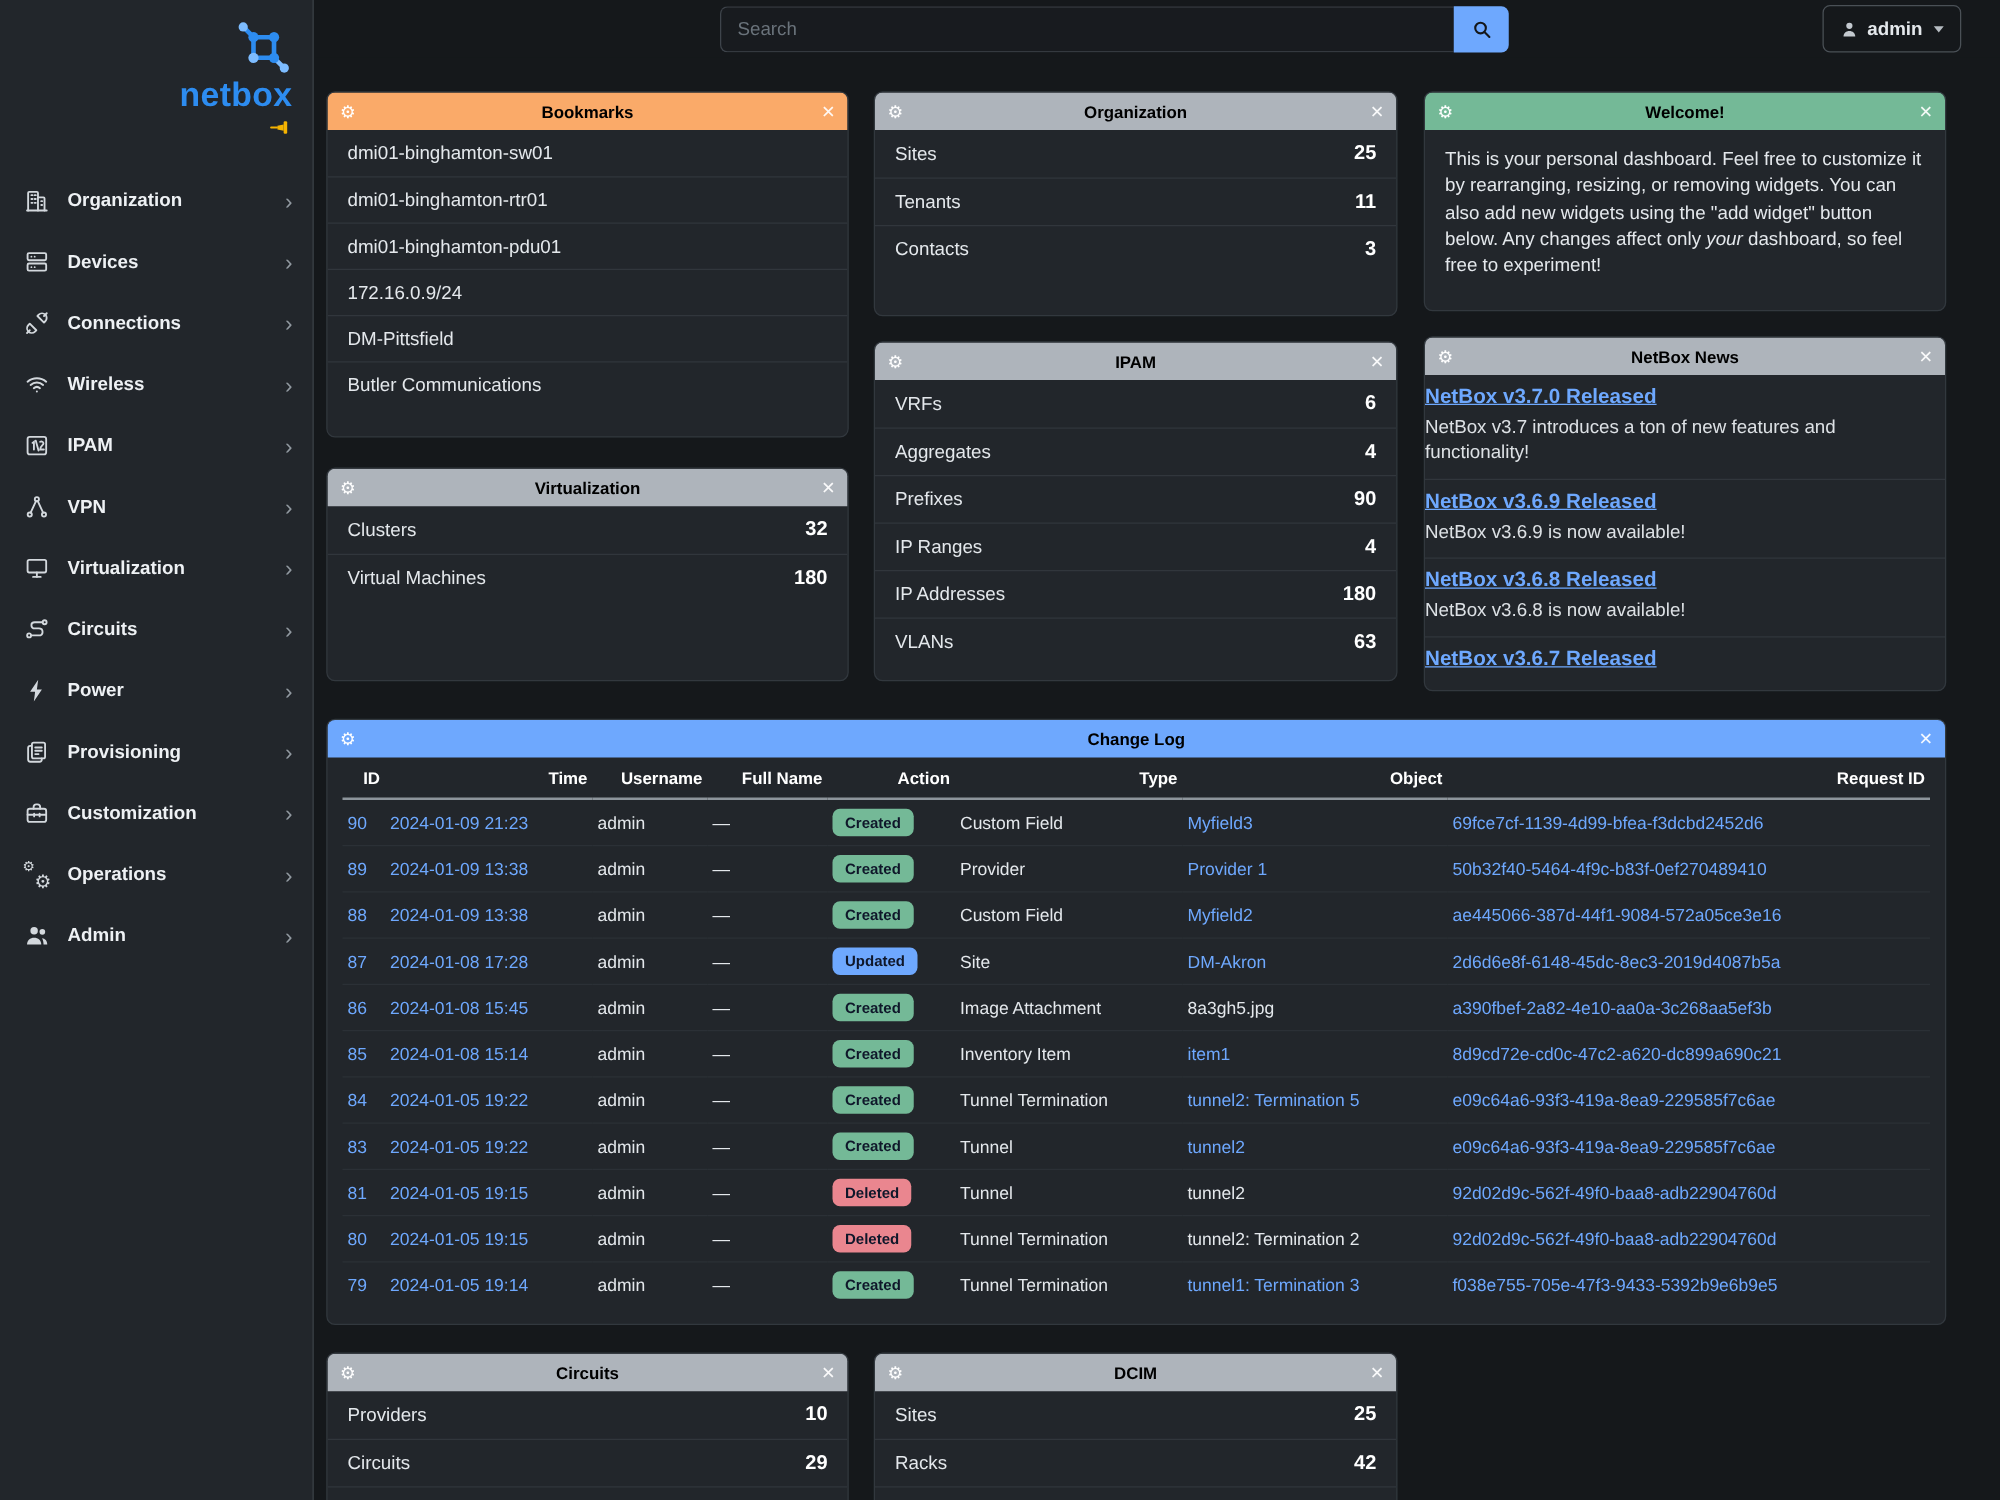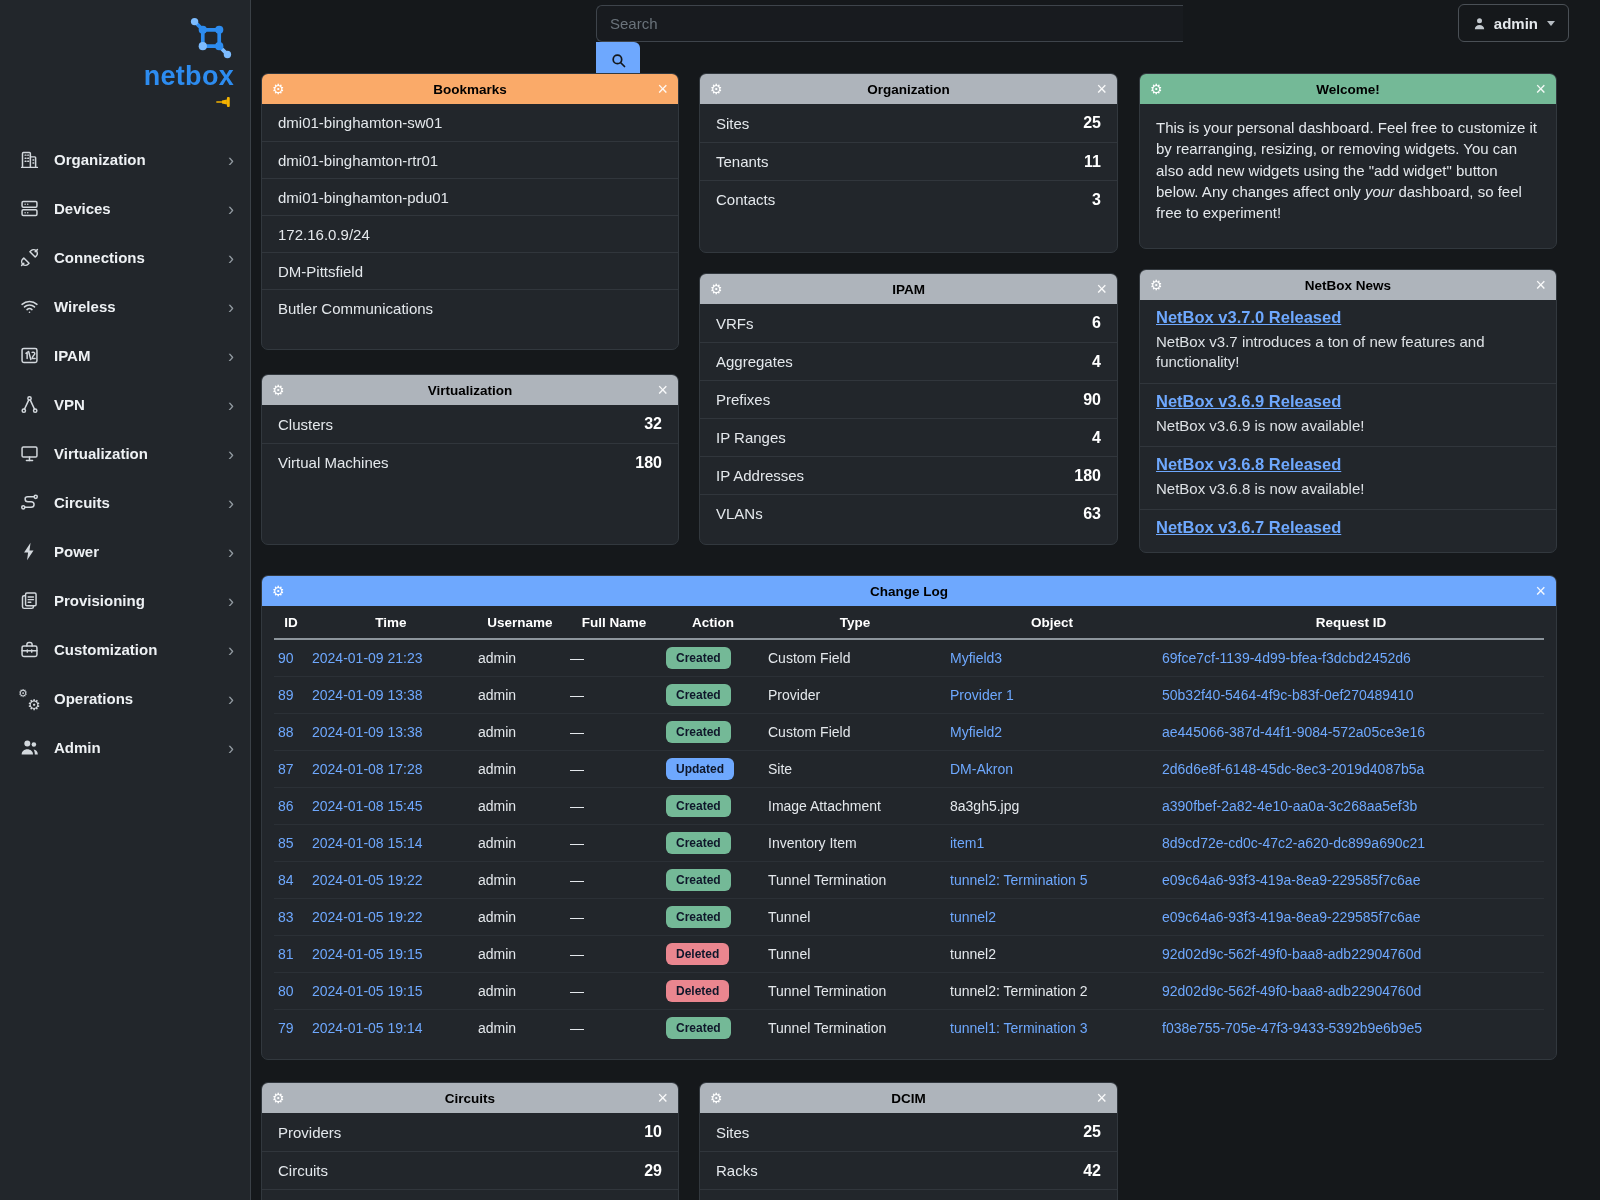--- a/index.html
+++ b/index.html
@@ -24,21 +24,21 @@
   .nav-item .icon { width: 22px; height: 22px; color: #d3d8dd; display: flex; align-items: center; justify-content: center; flex: none; }
   .nav-item .label { font-size: 15px; font-weight: 700; color: #eef1f4; }
   .nav-item .chev { margin-left: auto; color: #9199a0; font-size: 18px; line-height: 1; }
   .gears-box { position: relative; }
   .g { position: absolute; font-style: normal; color: #d3d8dd; line-height: 1; }
   .g1 { font-size: 11px; left: 0; top: 0; }
   .g2 { font-size: 15px; right: -1px; bottom: -2px; }
 
   
   .topbar { position: absolute; left: 252px; top: 0; width: 1348px; height: 46px; background: var(--page-bg, #15181b); }
-  .search-group { position: absolute; left: 344px; top: 5px; display: flex; flex-direction: column; }
+  .search-group { position: absolute; left: 324px; top: 5px; display: flex; }
   .search-input {
     width: 587px; height: 37px; background: #181b1f; border: 1px solid #3e444b; border-right: none;
     border-radius: 6px 0 0 6px; color: #cfd4da; padding: 0 13px; font-size: 15px; outline: none;
     font-family: inherit;
   }
   .search-input::placeholder { color: #6a737b; }
   .search-btn { width: 44px; height: 37px; background: var(--btn-blue, #6ea8fe); border: none; border-radius: 0 6px 6px 0; display: flex; align-items: center; justify-content: center; cursor: pointer; }
   .user-menu {
     position: absolute; right: 31px; top: 4px; height: 38px; border: 1px solid #4a5056; border-radius: 6px;
     display: flex; align-items: center; gap: 7px; padding: 0 13px; cursor: pointer; color: #e4e8ec; font-size: 15px; font-weight: 600;
@@ -62,30 +62,30 @@
   ul { list-style: none; }
   .list-row { display: flex; align-items: center; padding: 0 16px; height: 37px; font-size: 15px; border-top: 1px solid var(--divider, #31363c); cursor: pointer; }
   .list-row:first-child { border-top: none; }
   .stat-row { display: flex; align-items: center; justify-content: space-between; padding: 0 16px; height: 38px; font-size: 15px; border-top: 1px solid var(--divider, #31363c); cursor: pointer; }
   .stat-row:first-child { border-top: none; }
   .stat-value { font-weight: 700; font-size: 16px; color: #fff; }
   .row-divider { border-top: 1px solid var(--divider, #31363c); }
 
   .welcome-body { padding: 13px 16px; font-size: 15px; line-height: 1.42; color: #e4e8ec; }
 
-  .news-item { padding: 8px 16px 10px; border-top: 1px solid var(--divider, #31363c); }
+  .news-item { padding: 8px 0 10px; border-top: 1px solid var(--divider, #31363c); }
   .news-item:first-child { border-top: none; }
   .news-title { color: var(--link, #6ea8fe); font-weight: 700; font-size: 16.5px; text-decoration: underline; cursor: pointer; display: inline-block; }
   .news-desc { margin-top: 5px; font-size: 15px; line-height: 1.35; color: #dde1e5; }
   .news-desc:empty { display: none; }
 
   
   .cl-body { padding: 0 12px; }
   table { width: 100%; border-collapse: collapse; table-layout: fixed; }
-  thead th { text-align: center; font-size: 13.5px; font-weight: 700; color: #fff; padding: 9px 4px 8px; border-bottom: 2px solid #8d959c; }
+  thead th { text-align: right; font-size: 13.5px; font-weight: 700; color: #fff; padding: 9px 4px 8px; border-bottom: 2px solid #8d959c; }
   tbody td { font-size: 14px; padding: 0 4px; height: 37px; border-top: 1px solid #2b3036; vertical-align: middle; white-space: nowrap; overflow: hidden; }
   tbody tr:first-child td { border-top: none; }
   .lnk { color: var(--link, #6ea8fe); text-decoration: none; cursor: pointer; }
   .badge { display: inline-block; padding: 4px 10px; border-radius: 6px; font-size: 12px; font-weight: 700; color: #0f172a; }
   .badge.created { background: var(--hdr-green, #74b997); }
   .badge.updated { background: var(--hdr-blue, #6ea8fe); }
   .badge.deleted { background: var(--badge-red, #ea868f); }
   .obj.link { color: var(--link, #6ea8fe); cursor: pointer; }
   .obj.plain { color: #e4e8ec; }
 </style>

